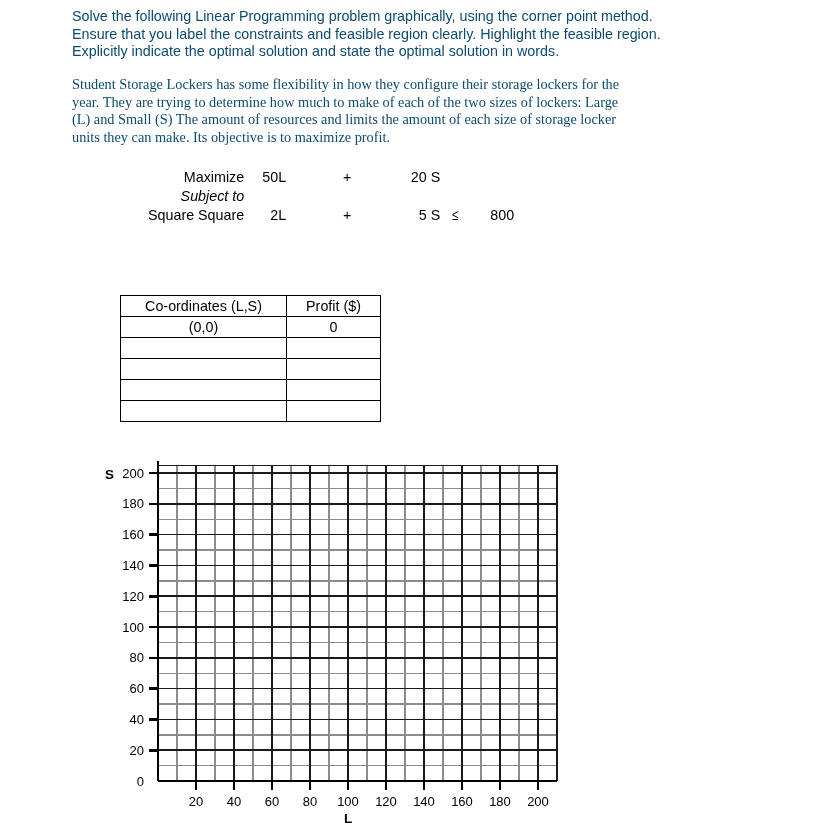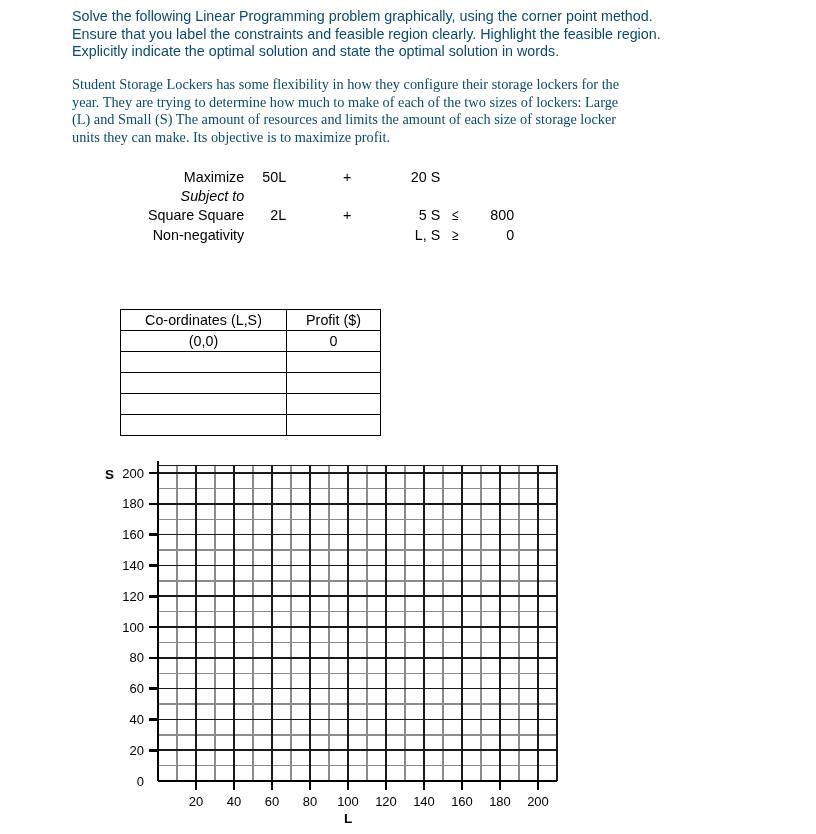--- a/index.html
+++ b/index.html
@@ -56,21 +56,21 @@
     display: inline-block;
     font-size: 15px;
     line-height: 1;
     transform: scaleX(0.78);
   }
 
   
   #corner-table {
     position: absolute;
     left: 120px;
-    top: 309px;
+    top: 295px;
     border-collapse: collapse;
     font-size: 14.3px;
   }
   #corner-table td, #corner-table th {
     border: 1px solid #000000;
     font-weight: normal;
     font-size: 14.3px;
     text-align: center;
     height: 20px;
     padding: 0 4px;
@@ -141,29 +141,20 @@
       <td class="lp-name">Square Square</td>
       <td class="lp-coefL">2</td>
       <td class="lp-varL">L</td>
       <td class="lp-plus">+</td>
       <td class="lp-coefS">5 S</td>
       <td class="lp-rel"><span class="rel-glyph">≤</span></td>
       <td class="lp-rhs">800</td>
     </tr>
 
 
-    <tr>
-      <td class="lp-name">Non-negativity</td>
-      <td class="lp-coefL"></td>
-      <td class="lp-varL"></td>
-      <td class="lp-plus"></td>
-      <td class="lp-coefS">L, S</td>
-      <td class="lp-rel"><span class="rel-glyph">≥</span></td>
-      <td class="lp-rhs">0</td>
-    </tr>
 
   </tbody>
 </table>
 
 <table id="corner-table">
   <thead>
     <tr>
       <th class="col-coord">Co-ordinates (L,S)</th>
       <th class="col-profit">Profit ($)</th>
     </tr>

